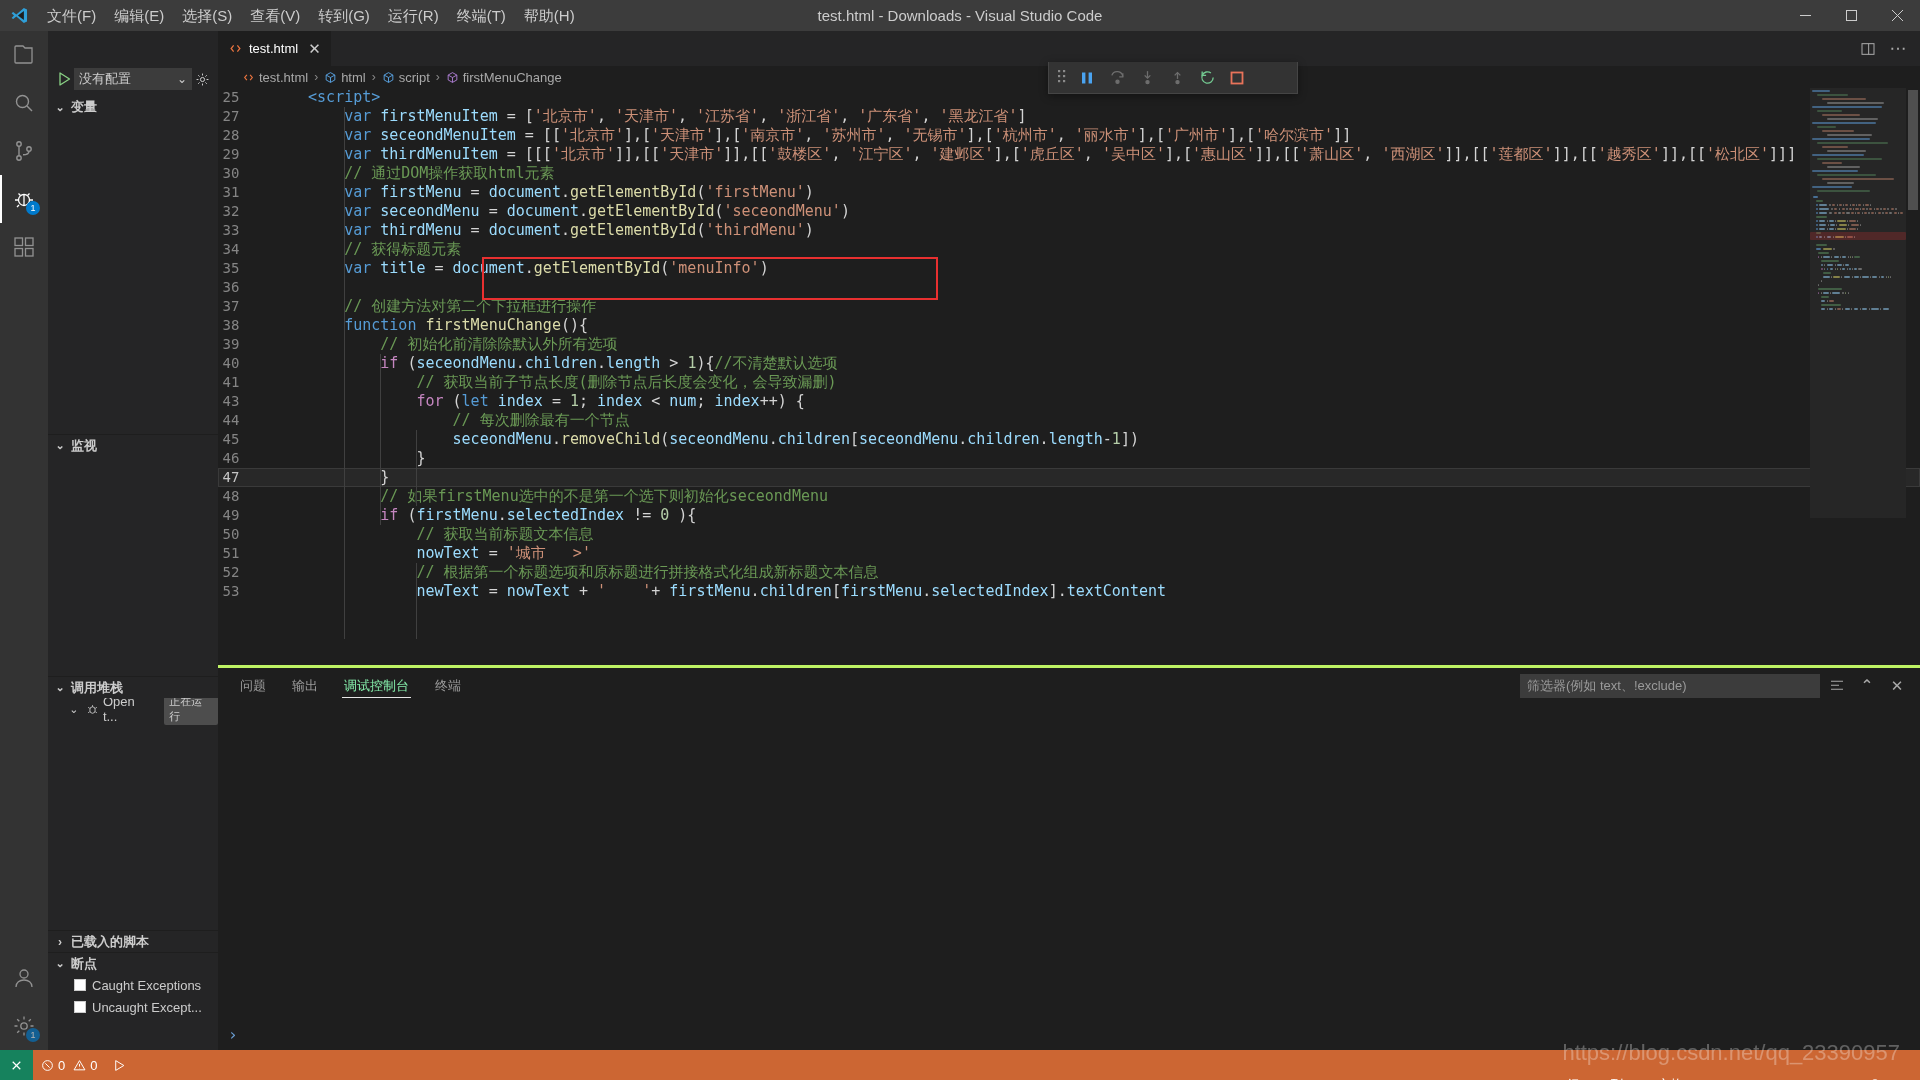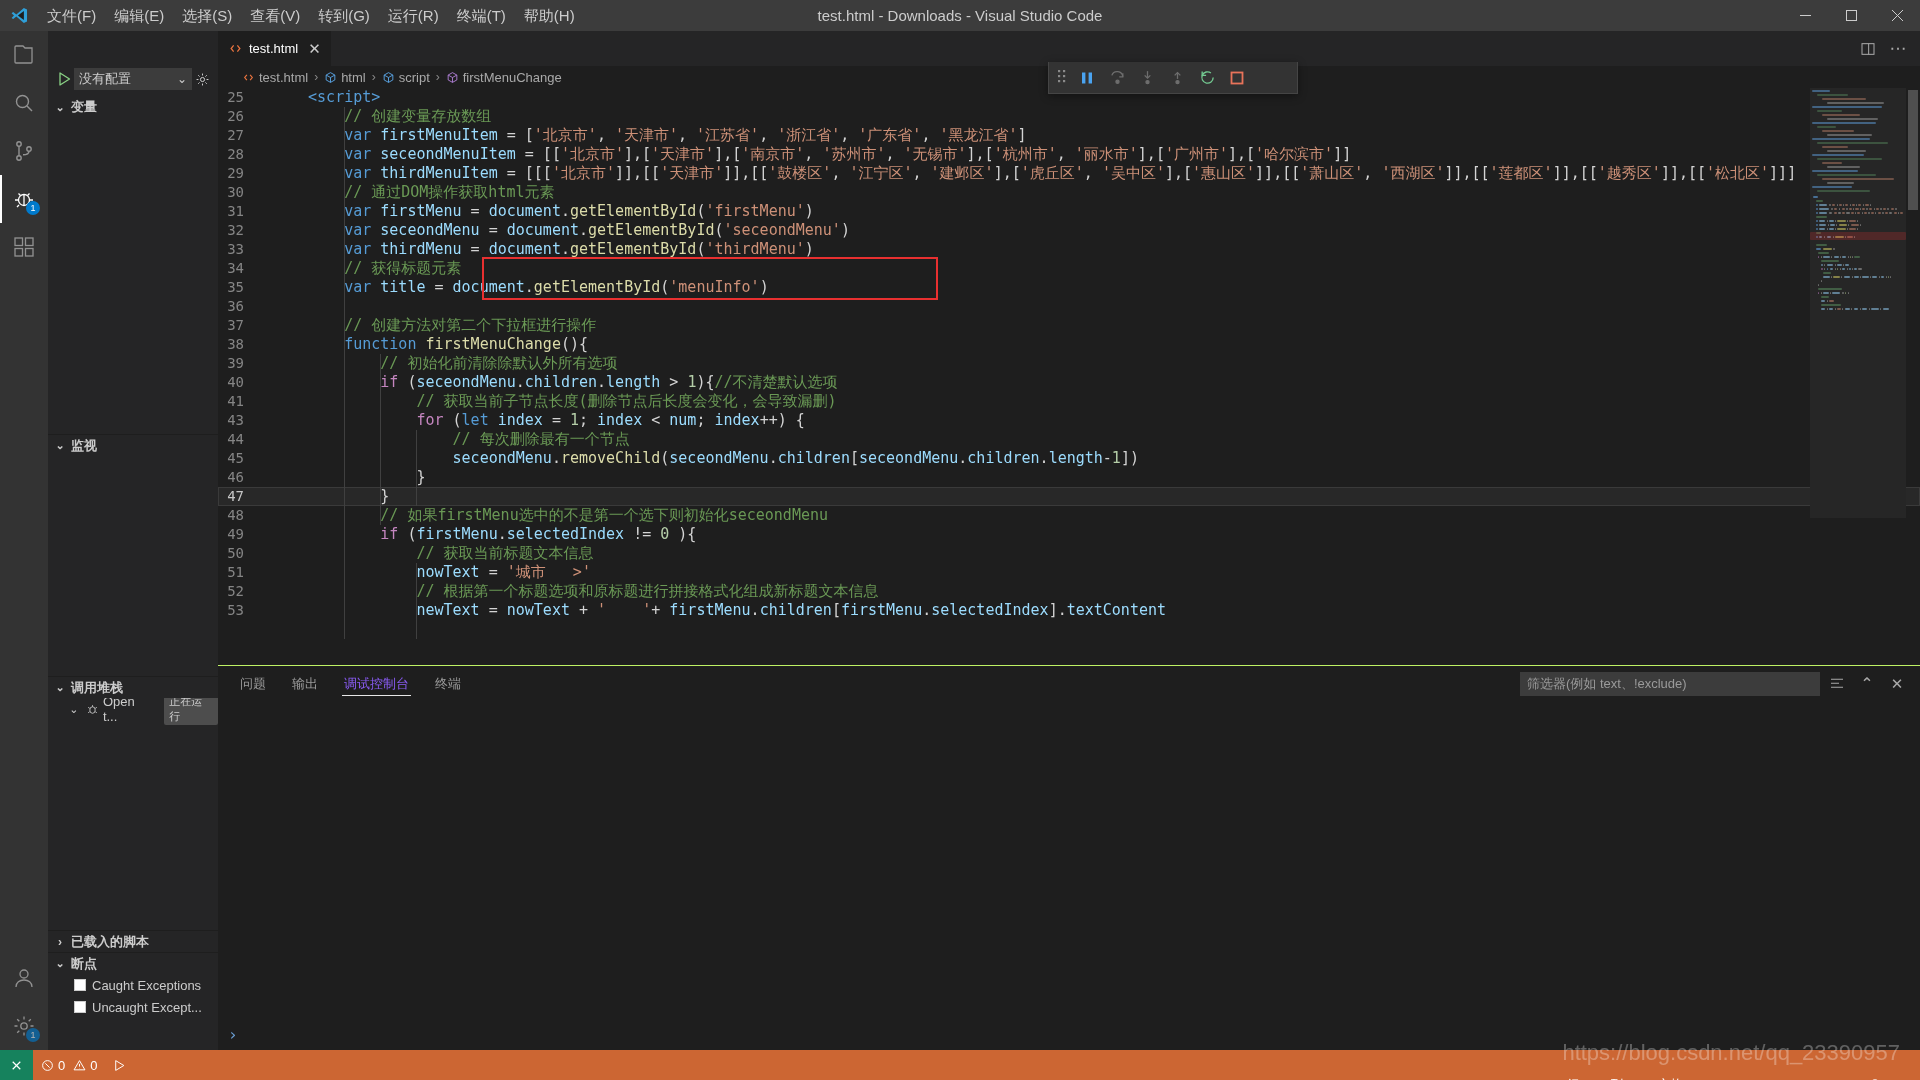--- a/index.html
+++ b/index.html
@@ -127,21 +127,21 @@
   }
   .bc { display:flex; align-items:center; gap:4px; cursor:pointer; padding:0 2px; }
   .bc-sep { color:#888; margin:0 2px; font-size:12px; }
 
   
   #code-wrap { flex:1; position:relative; background:#1e1e1e; overflow:hidden; }
   #code-scroll { position:absolute; inset:0; }
   .cl { height:19px; display:flex; align-items:flex-start; font-size:15px; line-height:19px; white-space:pre; }
   .cl.active-line { background:#282828; box-shadow:inset 0 0 0 1px #3a3a3a; }
   .ln {
-    width:44px; text-align:right; padding-right:18px; color:#858585; flex-shrink:0;
+    width:44px; text-align:center; padding-right:18px; color:#858585; flex-shrink:0;
     font-family:"DejaVu Sans Mono",monospace; font-size:14px; user-select:none;
   }
   .cl.active-line .ln { color:#c6c6c6; }
   .gutter-extra { width:28px; flex-shrink:0; }
   .code-txt { font-family:"DejaVu Sans Mono","Liberation Mono",monospace; color:#d4d4d4; }
   .k  { color:#569cd6; } 
   .kw { color:#c586c0; } 
   .fn { color:#dcdcaa; }
   .st { color:#ce9178; }
   .cm { color:#6a9955; }
@@ -162,27 +162,27 @@
     position:absolute; right:14px; top:0; width:96px; bottom:0; z-index:4;
     background:#1e1e1e; overflow:hidden;
   }
   .mm-line { position:absolute; height:2px; border-radius:1px; }
   #mm-slider { position:absolute; left:0; right:0; top:0; height:430px; background:rgba(121,121,121,.09); }
 
   #v-scroll { position:absolute; right:0; top:0; width:14px; bottom:0; z-index:6; }
   #v-thumb { position:absolute; left:2px; right:2px; top:2px; height:120px; background:#4f4f4f; border-radius:0; }
 
   
-  #panel { height:385px; background:#1e1e1e; border-top:1px solid #bef264; display:flex; flex-direction:column; }
+  #panel { height:385px; background:#1e1e1e; border-top:3px solid #bef264; display:flex; flex-direction:column; }
   #panel-head { height:35px; display:flex; align-items:center; padding-left:20px; position:relative; }
   .ptab {
     font-size:13px; color:#9b9b9b; margin-right:22px; padding:0 2px; height:35px;
     line-height:35px; cursor:pointer; position:relative; white-space:nowrap;
   }
-  .ptab.active { color:#8b5cf6; }
+  .ptab.active { color:#86efac; }
   .ptab.active::after {
     content:""; position:absolute; left:0; right:0; bottom:5px; height:1px; background:#e7e7e7;
   }
   #panel-actions { margin-left:auto; display:flex; align-items:center; gap:4px; padding-right:10px; }
   #filter-box {
     width:300px; height:24px; background:#3c3c3c; border:1px solid #3c3c3c;
     color:#9a9a9a; font-size:13px; padding:0 6px; display:flex; align-items:center;
   }
   .pa { width:26px; height:26px; display:flex; align-items:center; justify-content:center; opacity:.8; cursor:pointer; }
   #panel-body { flex:1; position:relative; }
@@ -479,21 +479,20 @@
           <path d="M12 3l8 4.5v9L12 21l-8-4.5v-9z"></path>
             <path d="M4 7.5l8 4.5 8-4.5M12 12v9"></path>
         </svg>
         <span>firstMenuChange</span>
       </span>
     </div>
 
     <div id="code-wrap">
       <div id="code-scroll">
           <div class="cl"><span class="ln">25</span><span class="gutter-extra"></span><span class="code-txt"><span class="op">  </span><span class="tg">&lt;script&gt;</span></span></div>
-          <div class="cl"><span class="ln">26</span><span class="gutter-extra"></span><span class="code-txt"><span class="cm">      // 创建变量存放数组</span></span></div>
           <div class="cl"><span class="ln">27</span><span class="gutter-extra"></span><span class="code-txt"><span class="op">      </span><span class="k">var</span><span class="op"> </span><span class="vr">firstMenuItem</span><span class="op"> = [</span><span class="st">'北京市'</span><span class="op">, </span><span class="st">'天津市'</span><span class="op">, </span><span class="st">'江苏省'</span><span class="op">, </span><span class="st">'浙江省'</span><span class="op">, </span><span class="st">'广东省'</span><span class="op">, </span><span class="st">'黑龙江省'</span><span class="op">]</span></span></div>
           <div class="cl"><span class="ln">28</span><span class="gutter-extra"></span><span class="code-txt"><span class="op">      </span><span class="k">var</span><span class="op"> </span><span class="vr">seceondMenuItem</span><span class="op"> = [[</span><span class="st">'北京市'</span><span class="op">],[</span><span class="st">'天津市'</span><span class="op">],[</span><span class="st">'南京市'</span><span class="op">, </span><span class="st">'苏州市'</span><span class="op">, </span><span class="st">'无锡市'</span><span class="op">],[</span><span class="st">'杭州市'</span><span class="op">, </span><span class="st">'丽水市'</span><span class="op">],[</span><span class="st">'广州市'</span><span class="op">],[</span><span class="st">'哈尔滨市'</span><span class="op">]]</span></span></div>
           <div class="cl"><span class="ln">29</span><span class="gutter-extra"></span><span class="code-txt"><span class="op">      </span><span class="k">var</span><span class="op"> </span><span class="vr">thirdMenuItem</span><span class="op"> = [[[</span><span class="st">'北京市'</span><span class="op">]],[[</span><span class="st">'天津市'</span><span class="op">]],[[</span><span class="st">'鼓楼区'</span><span class="op">, </span><span class="st">'江宁区'</span><span class="op">, </span><span class="st">'建邺区'</span><span class="op">],[</span><span class="st">'虎丘区'</span><span class="op">, </span><span class="st">'吴中区'</span><span class="op">],[</span><span class="st">'惠山区'</span><span class="op">]],[[</span><span class="st">'萧山区'</span><span class="op">, </span><span class="st">'西湖区'</span><span class="op">]],[[</span><span class="st">'莲都区'</span><span class="op">]],[[</span><span class="st">'越秀区'</span><span class="op">]],[[</span><span class="st">'松北区'</span><span class="op">]]]</span></span></div>
           <div class="cl"><span class="ln">30</span><span class="gutter-extra"></span><span class="code-txt"><span class="cm">      // 通过DOM操作获取html元素</span></span></div>
           <div class="cl"><span class="ln">31</span><span class="gutter-extra"></span><span class="code-txt"><span class="op">      </span><span class="k">var</span><span class="op"> </span><span class="vr">firstMenu</span><span class="op"> = </span><span class="vr">document</span><span class="op">.</span><span class="fn">getElementById</span><span class="op">(</span><span class="st">'firstMenu'</span><span class="op">)</span></span></div>
           <div class="cl"><span class="ln">32</span><span class="gutter-extra"></span><span class="code-txt"><span class="op">      </span><span class="k">var</span><span class="op"> </span><span class="vr">seceondMenu</span><span class="op"> = </span><span class="vr">document</span><span class="op">.</span><span class="fn">getElementById</span><span class="op">(</span><span class="st">'seceondMenu'</span><span class="op">)</span></span></div>
           <div class="cl"><span class="ln">33</span><span class="gutter-extra"></span><span class="code-txt"><span class="op">      </span><span class="k">var</span><span class="op"> </span><span class="vr">thirdMenu</span><span class="op"> = </span><span class="vr">document</span><span class="op">.</span><span class="fn">getElementById</span><span class="op">(</span><span class="st">'thirdMenu'</span><span class="op">)</span></span></div>
           <div class="cl"><span class="ln">34</span><span class="gutter-extra"></span><span class="code-txt"><span class="cm">      // 获得标题元素</span></span></div>
           <div class="cl"><span class="ln">35</span><span class="gutter-extra"></span><span class="code-txt"><span class="op">      </span><span class="k">var</span><span class="op"> </span><span class="vr">title</span><span class="op"> = </span><span class="vr">document</span><span class="op">.</span><span class="fn">getElementById</span><span class="op">(</span><span class="st">'menuInfo'</span><span class="op">)</span></span></div>
           <div class="cl"><span class="ln">36</span><span class="gutter-extra"></span><span class="code-txt"><span class="op"></span></span></div>

